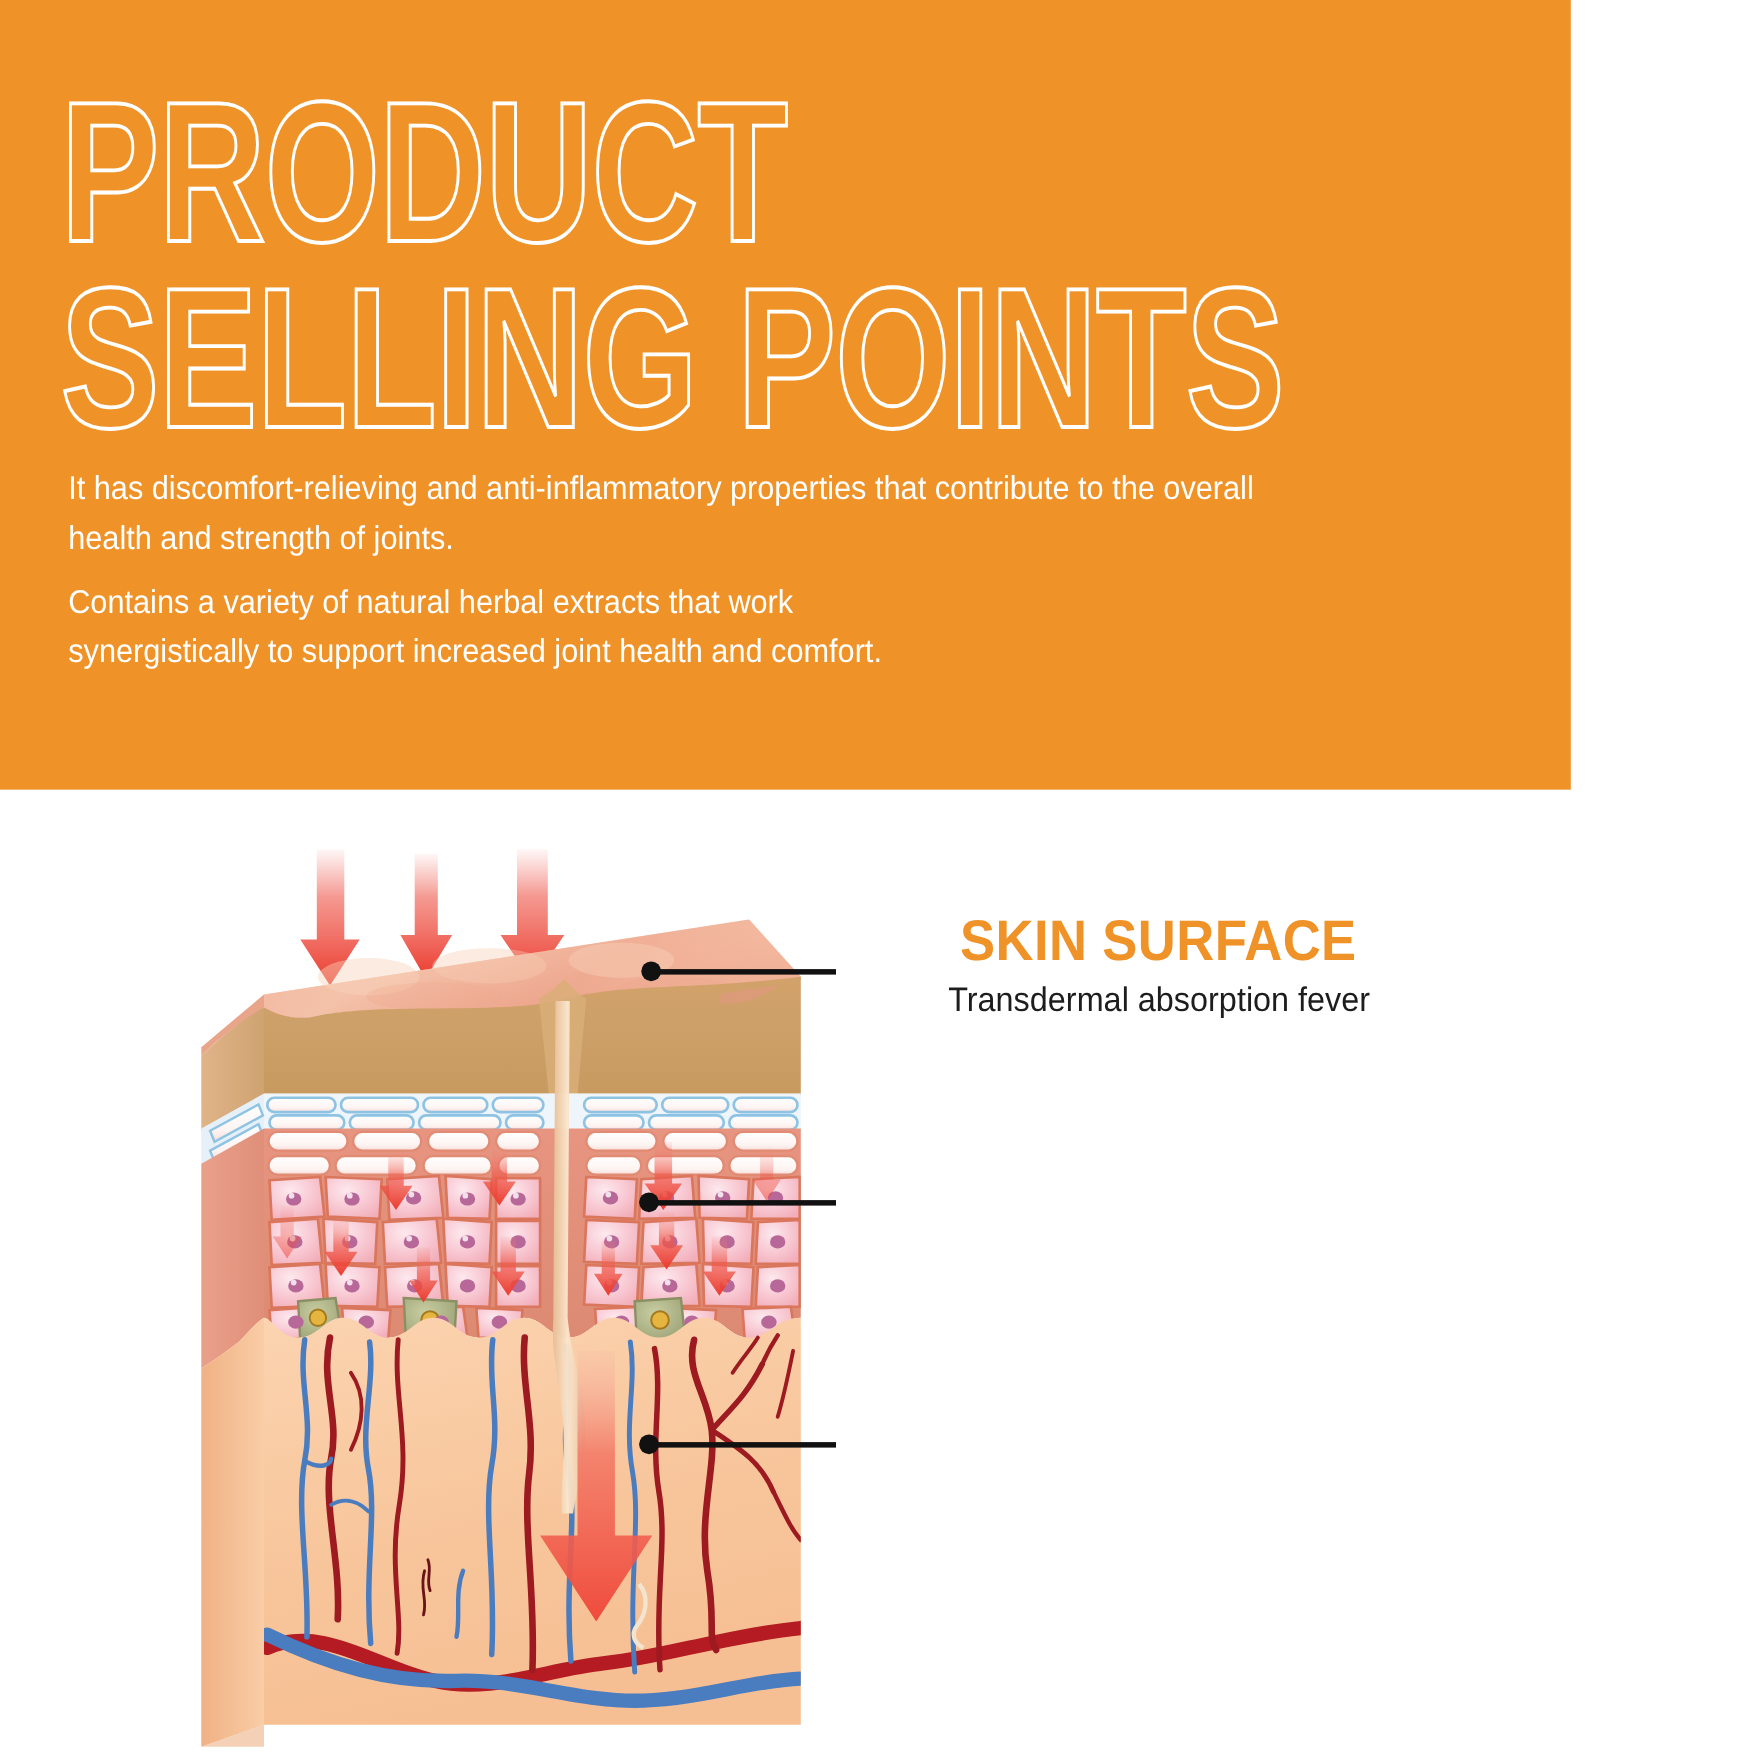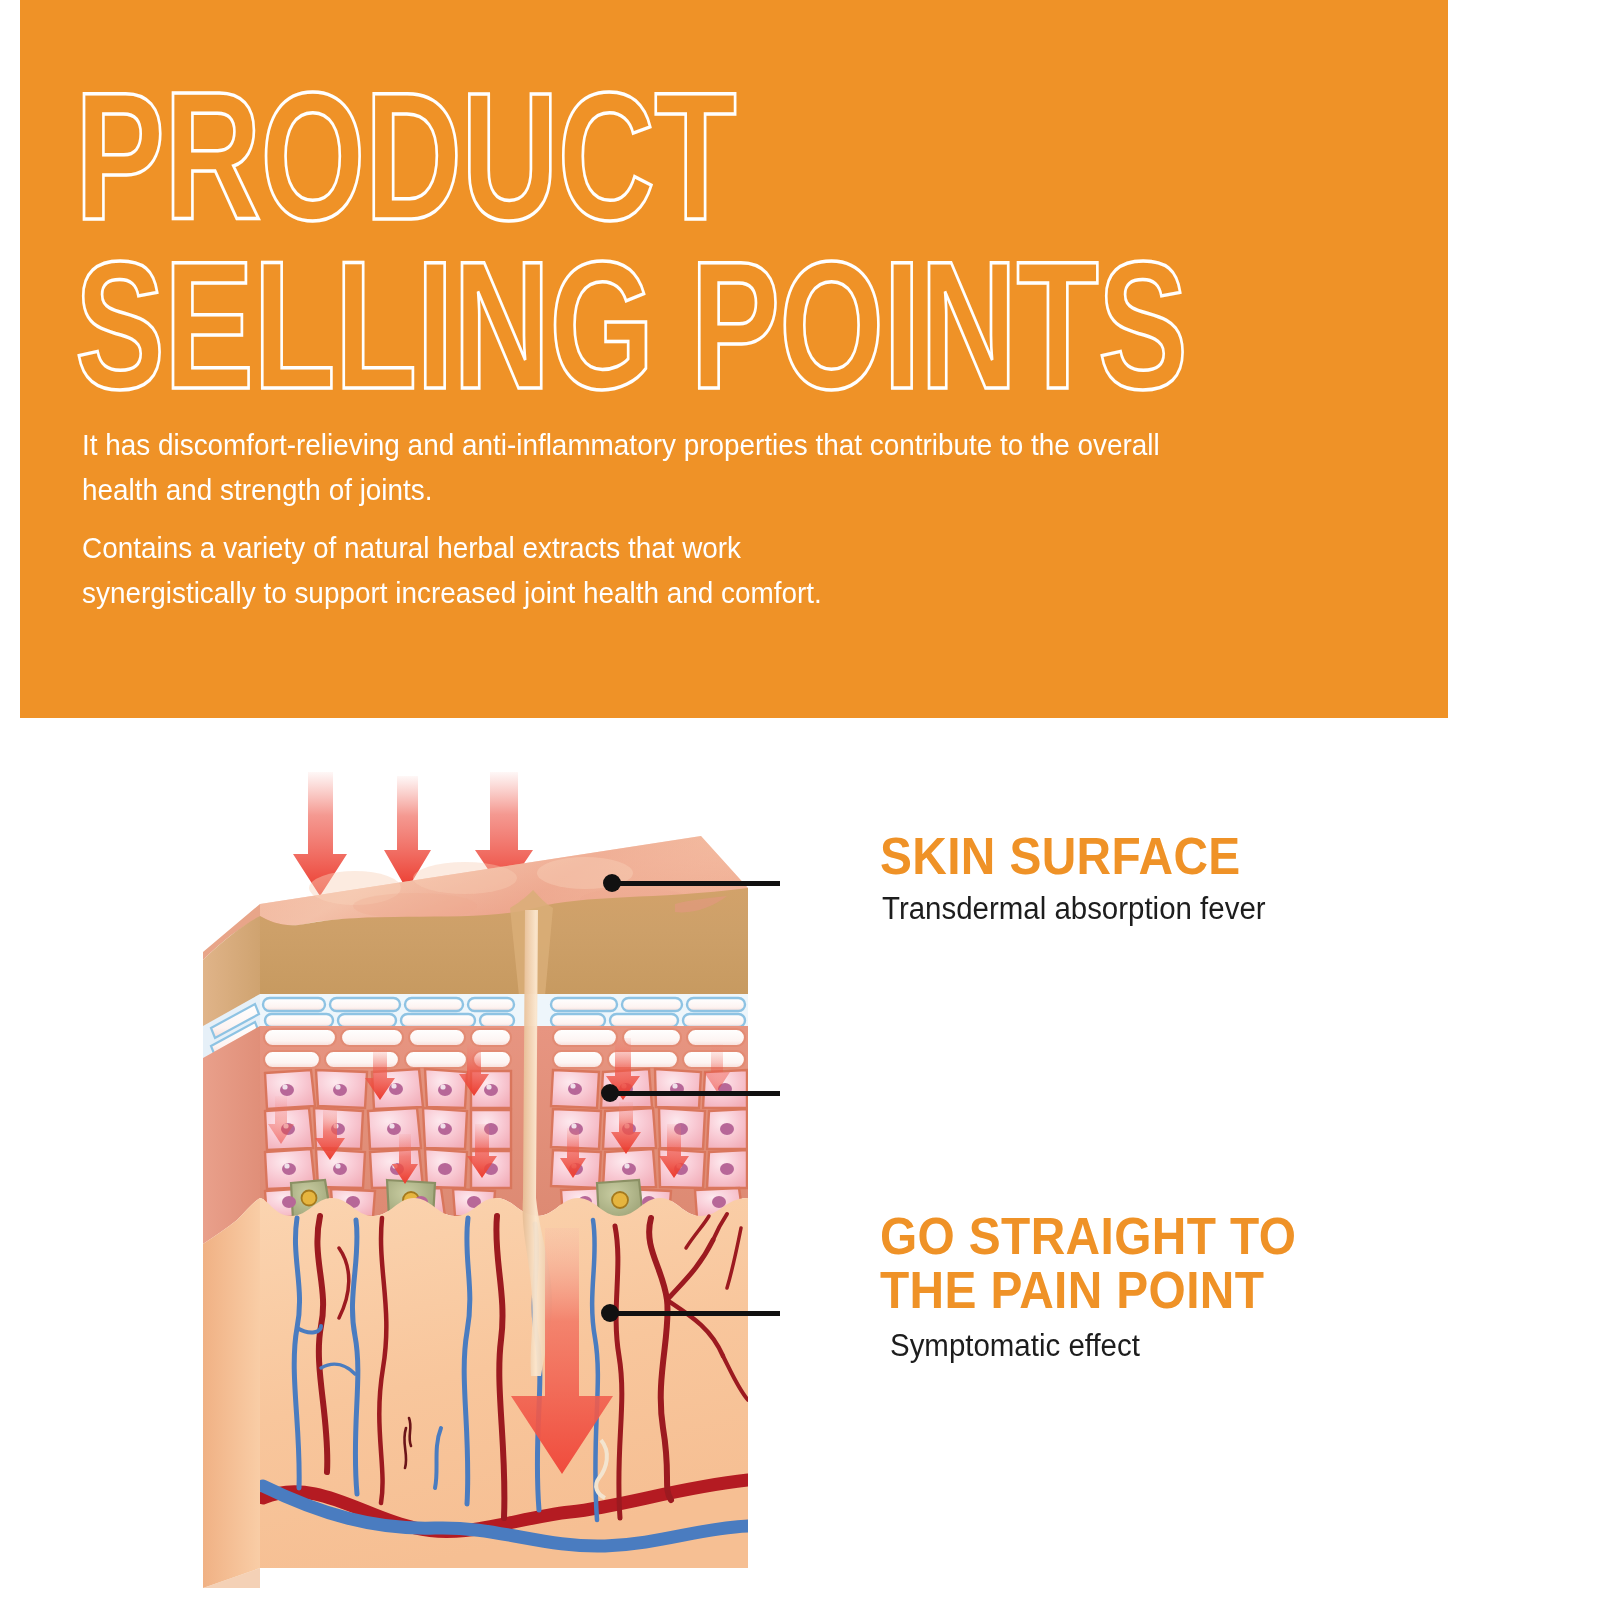--- a/index.html
+++ b/index.html
@@ -2,21 +2,21 @@
 <html><head>
 <meta charset="utf-8">
 <style>
   html,body{margin:0;padding:0;}
   body{
     width:1600px;height:1600px;
     background:#ffffff;
     font-family:"Liberation Sans", sans-serif;
     overflow:hidden;
   }
-  #page{position:relative;width:1428px;height:1600px;background:#fff;overflow:hidden;margin-left:20px;}
+  #page{position:relative;width:1428px;height:1600px;background:#fff;overflow:hidden;}
 
   
   .hero{
     position:absolute;left:0;top:0;width:1597px;height:718px;
     background:#ef9227;
   }
   .hero-title{
     position:absolute;left:55px;top:72px;
     width:1300px;
   }
@@ -46,21 +46,21 @@
   .hero-body p{margin:0 0 4px 0;}
   .hero-body p.gap{margin-top:16px;}
 
   
   .lower{position:absolute;left:0;top:718px;width:1600px;height:882px;background:#fff;}
 
   
   .diagram{position:absolute;left:95px;top:10px;width:680px;height:860px;}
 
   
-  .callouts{position:absolute;left:860px;top:0;width:720px;height:880px;}
+  .callouts{position:absolute;left:860px;top:0;width:720px;height:880px;text-align:right;}
   .callout{position:absolute;left:0;}
   .callout .ct{
     font-family:"Liberation Sans Narrow","Liberation Sans",sans-serif;
     font-weight:700;
     color:#ef9227;
     font-size:52px;
     line-height:1.03;
     letter-spacing:0.4px;
     white-space:nowrap;
     transform:scaleX(0.92);
@@ -498,22 +498,17 @@
     </div>
 
     <div class="callouts">
 
       <div class="callout" id="co-1">
         <p class="ct">SKIN SURFACE</p>
         <p class="cs">Transdermal absorption fever</p>
       </div>
 
 
-      <div class="callout" id="co-3">
-        <p class="ct">GO STRAIGHT TO</p>
-        <p class="ct">THE PAIN POINT</p>
-        <p class="cs">Symptomatic effect</p>
-      </div>
 
     </div>
 
   </div>
 </div>
 
 </body></html>

